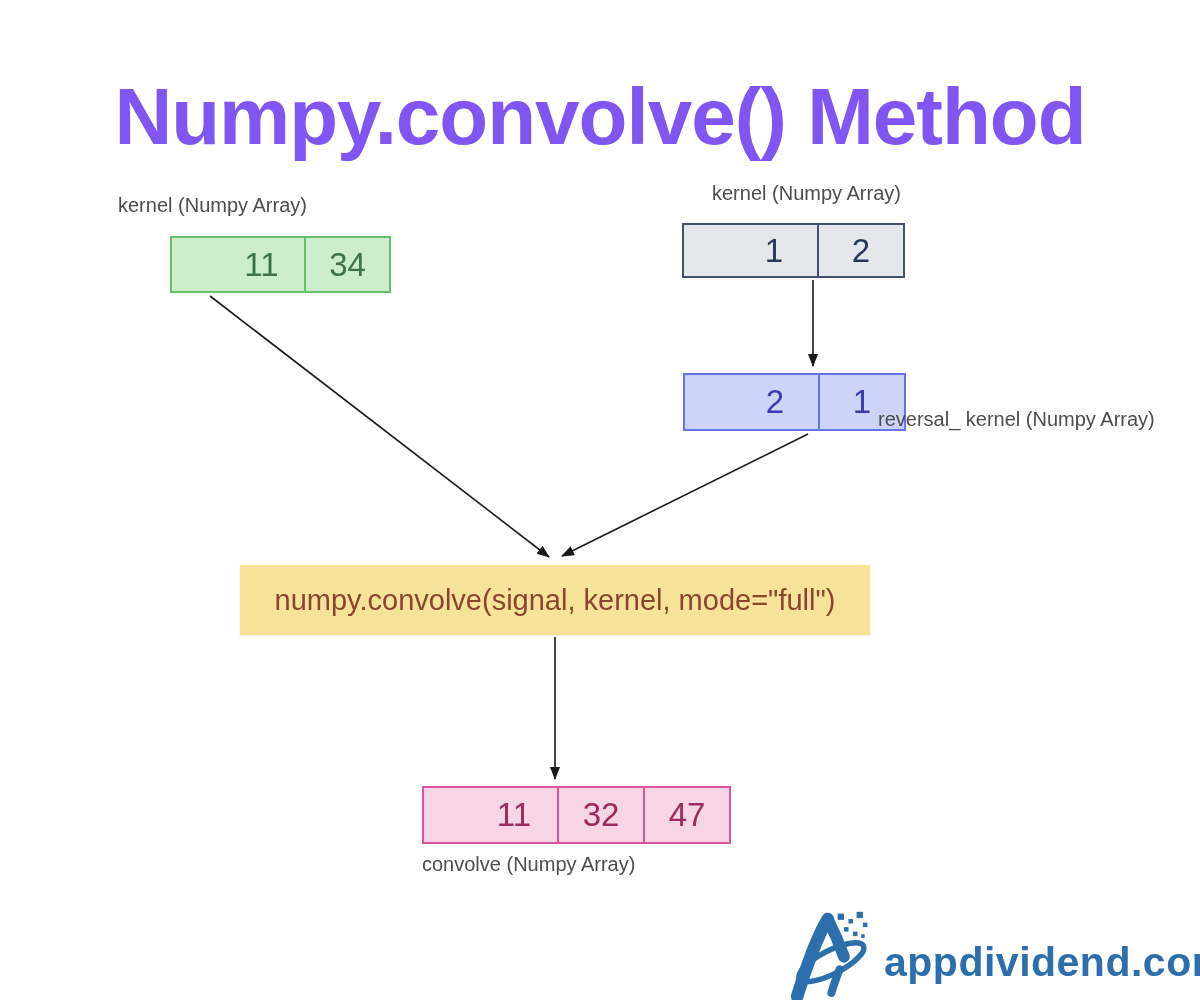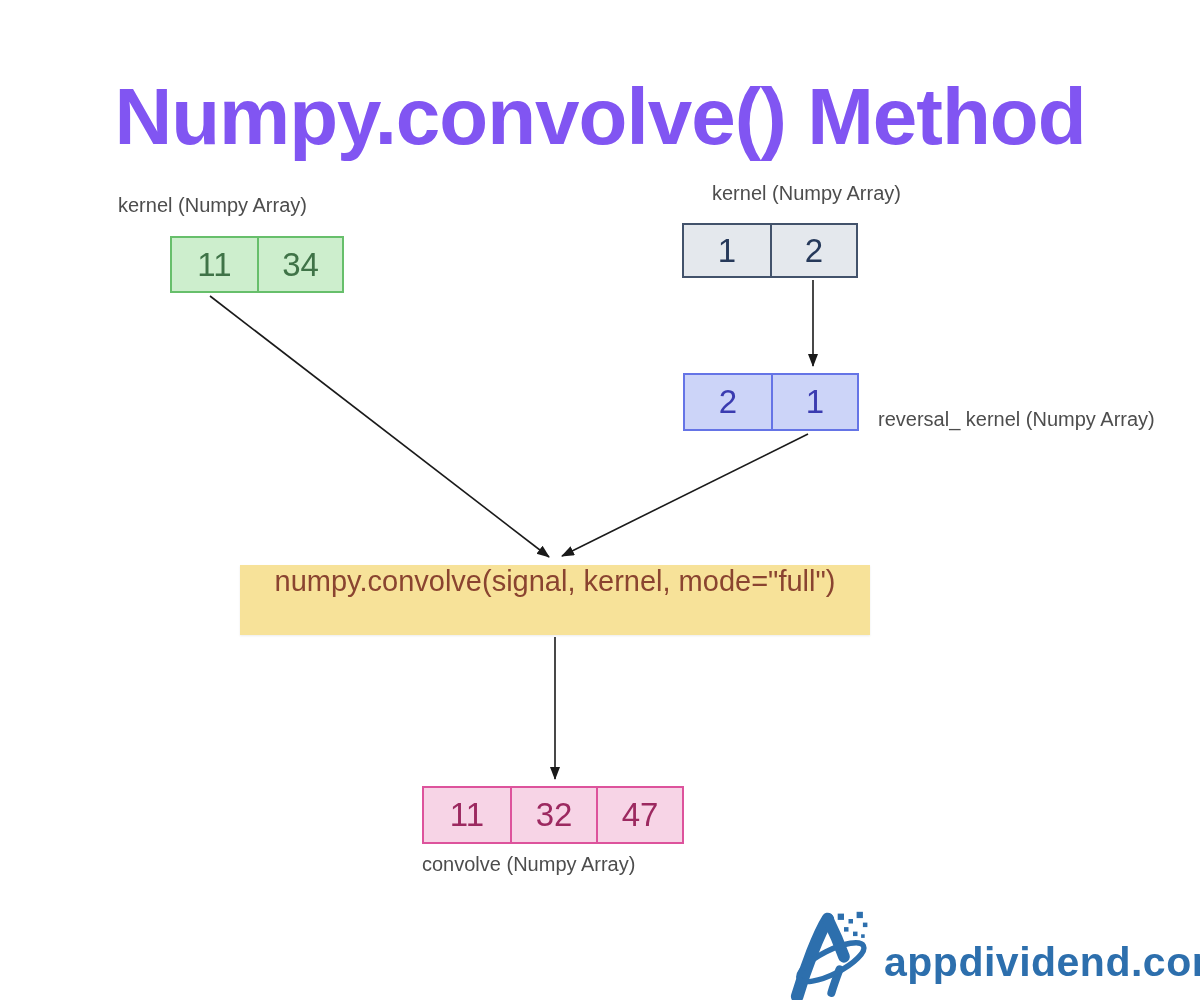--- a/index.html
+++ b/index.html
@@ -21,21 +21,21 @@
   .arrow-layer{position:absolute;left:0;top:0;width:1200px;height:1000px;pointer-events:none;}
   .title{
     position:absolute;left:0;right:0;top:60px;margin:12px;text-align:center;
     font-size:80px;line-height:90px;font-weight:800;letter-spacing:-1px;
     color:var(--c-title,#8155f2);
   }
   .arr-label{
     position:absolute;font-size:20px;color:var(--c-label-text,#4d4d4d);white-space:nowrap;
   }
   .array-box{
-    position:absolute;display:flex;box-sizing:border-box;
+    position:absolute;display:flex;box-sizing:border-box;padding-left:47px;
   }
   .cell{
     display:flex;align-items:center;justify-content:center;
     font-size:33px;box-sizing:border-box;
   }
   
   .signal-box{left:170px;top:236px;border:2px solid var(--c-signal-border,#67bf6b);background:var(--c-signal-fill,#cdeecd);}
   .signal-box .cell{width:85px;height:53px;color:var(--c-signal-text,#3f7347);}
   .signal-box .cell + .cell{border-left:2px solid var(--c-signal-border,#67bf6b);}
   .signal-label{left:118px;top:194px;}
@@ -46,21 +46,21 @@
   .kernel-label{left:712px;top:182px;}
   
   .reversal-box{left:683px;top:373px;border:2px solid var(--c-reversal-border,#6574e6);background:var(--c-reversal-fill,#ccd4f8);}
   .reversal-box .cell{width:86px;height:54px;color:var(--c-reversal-text,#3a3bb0);}
   .reversal-box .cell + .cell{border-left:2px solid var(--c-reversal-border,#6574e6);}
   .reversal-label{left:878px;top:408px;}
   
   .func-box{
     position:absolute;left:240px;top:565px;width:630px;height:70px;
     background:var(--c-function-fill,#f7e299);
-    display:flex;align-items:flex-start;justify-content:center;
+    display:flex;align-items:center;justify-content:center;
     box-shadow:0 1px 2px rgba(0,0,0,0.08);
   }
   .func-box span{font-size:29px;color:var(--c-function-text,#8a4430);white-space:nowrap;}
   
   .result-box{left:422px;top:786px;border:2px solid var(--c-convolve-border,#dd539c);background:var(--c-convolve-fill,#f7d4e6);}
   .result-box .cell{width:86px;height:54px;color:var(--c-convolve-text,#9c2960);}
   .result-box .cell + .cell{border-left:2px solid var(--c-convolve-border,#dd539c);}
   .result-label{left:422px;top:853px;width:266px;text-align:left;}
   
   .brand{

